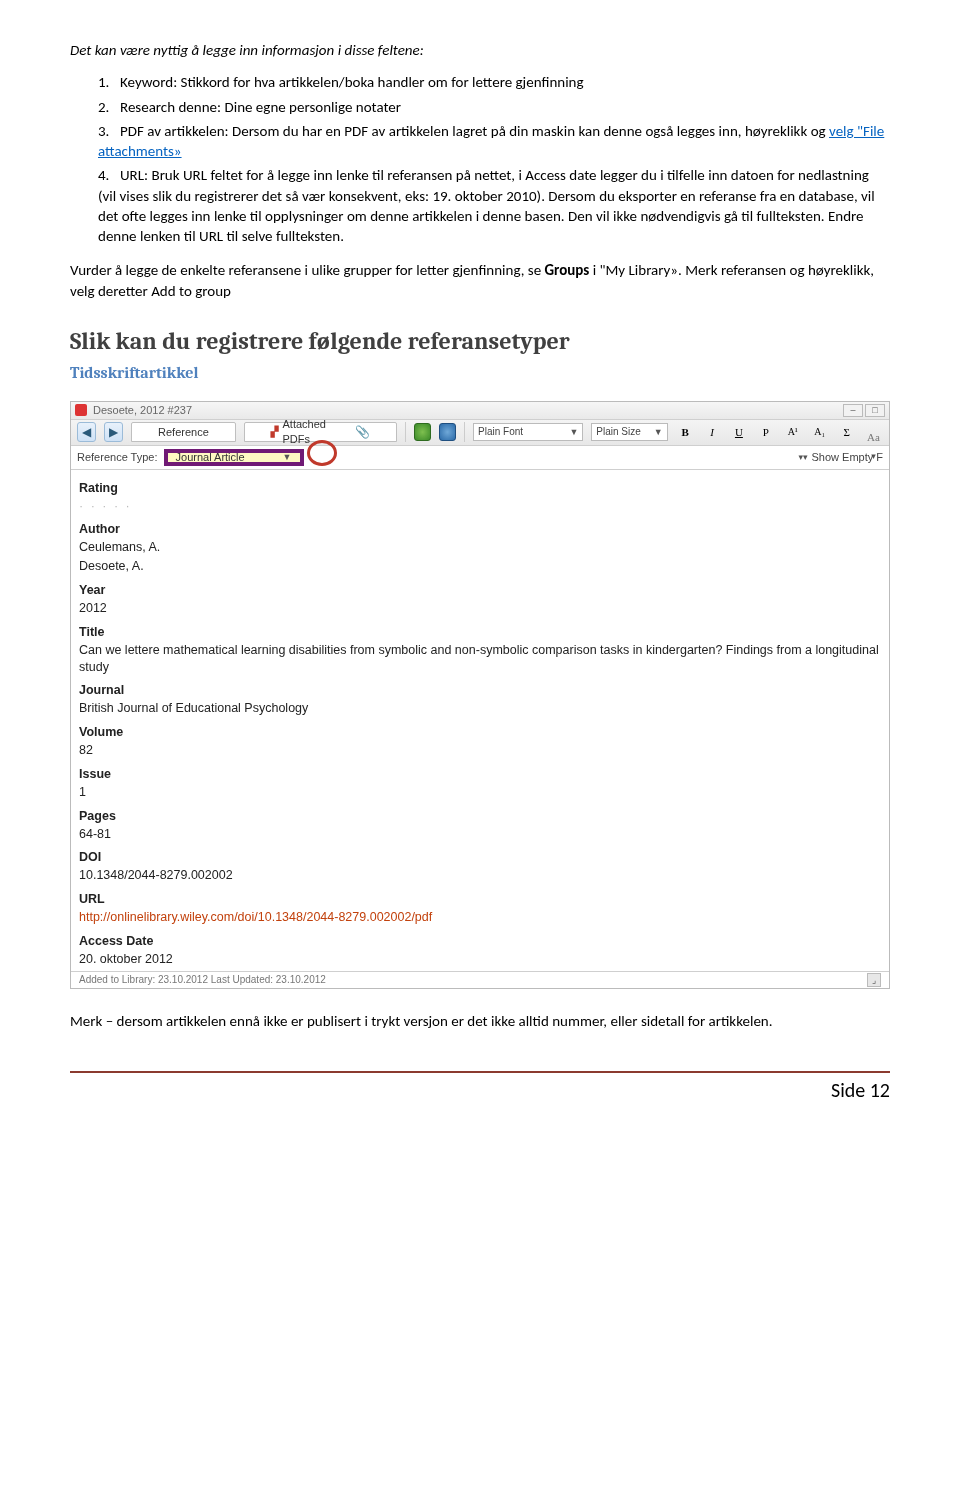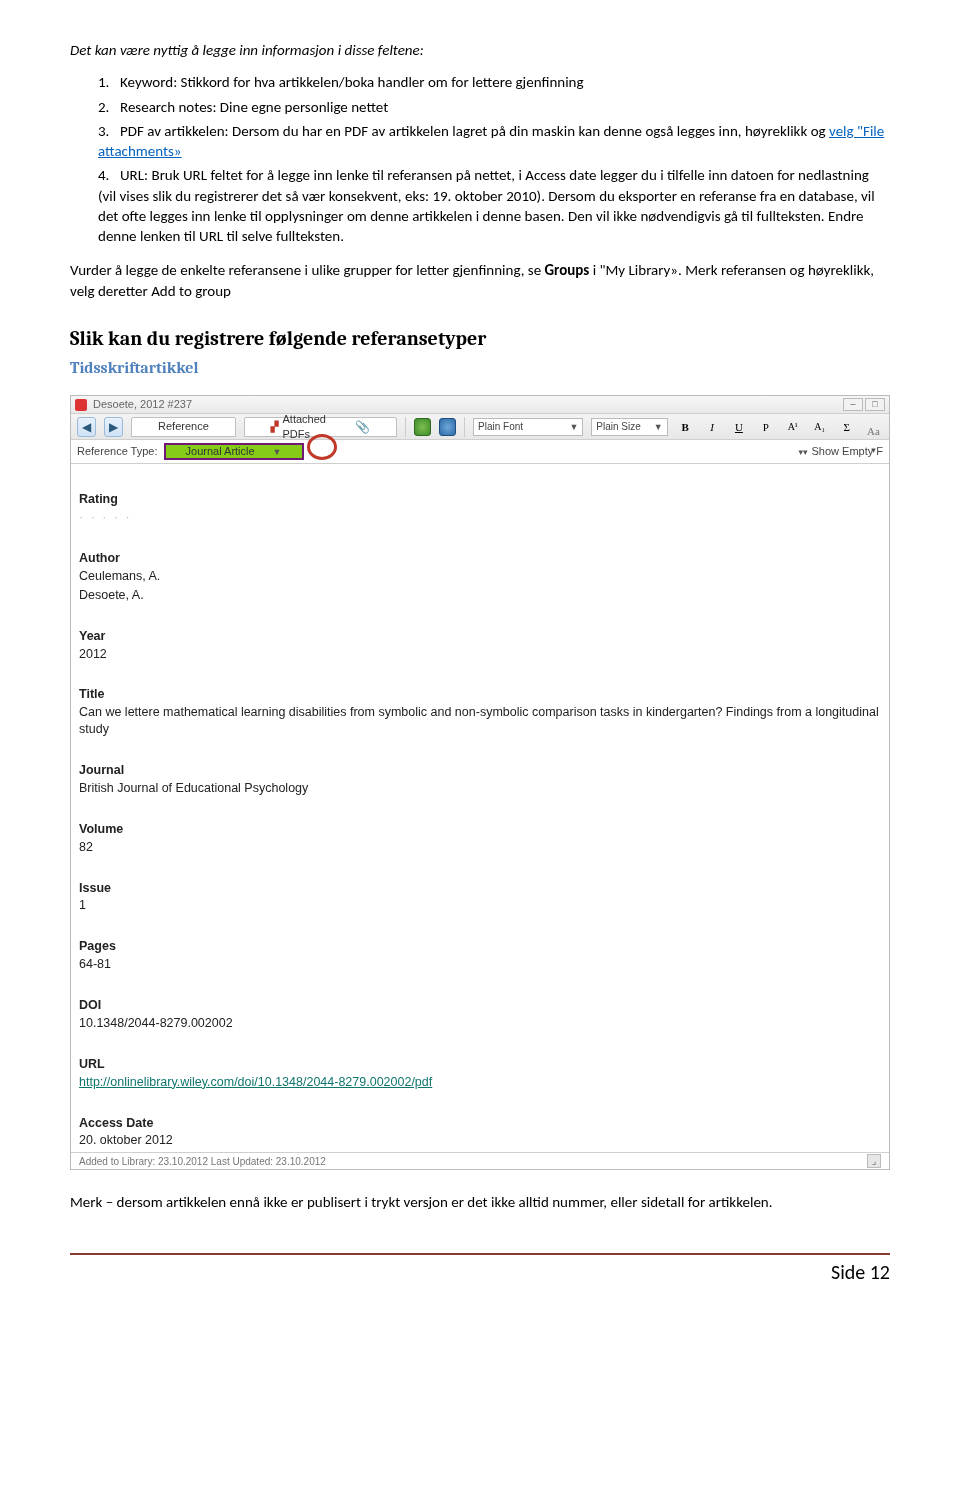--- a/index.html
+++ b/index.html
@@ -16,22 +16,22 @@
   .italic { font-style: italic; }
   .body-text { margin-bottom: 12px; }
   ol.num-list { list-style: none; margin: 0 0 14px 28px; }
   ol.num-list li { margin-bottom: 4px; }
   ol.num-list li .num { display: inline-block; width: 22px; }
   .underline-link { color: #0563c1; text-decoration: underline; }
   .bold { font-weight: bold; }
 
   .heading-h2 {
     font-family: Cambria, Georgia, serif;
-    color: #000000;
-    font-size: 20px;
+    color: #404040;
+    font-size: 24px;
     font-weight: bold;
     margin: 24px 0 6px 0;
   }
   .heading-h3 {
     font-family: Cambria, Georgia, serif;
     color: #4f81bd;
     font-size: 16px;
     font-weight: bold;
     margin: 6px 0 16px 0;
   }
@@ -107,36 +107,36 @@
   .fmt-aa { color: #777; margin-top: 9px; }
 
   .en-typebar {
     display: flex; align-items: center; height: 24px;
     border-bottom: 1px solid #cfcfcf;
     padding: 0 6px; gap: 6px; font-size: 11px;
     position: relative;
   }
   .en-typebar .lbl { color: #444; }
   .en-typebar .dd {
-    width: 140px; height: 17px; border: 2px solid #701a75; background: #84cc16;
-    padding: 0 20px; display: flex; align-items: center; justify-content: space-between;
+    width: 140px; height: 17px; border: 4px solid #701a75; background: #fef9c3;
+    padding: 0 8px; display: flex; align-items: center; justify-content: space-between;
     color: #333;
   }
   .circle-mark {
     position: absolute; left: 236px; top: -6px;
     width: 30px; height: 26px; border: 3px solid #c0392b; border-radius: 50%;
     pointer-events: none;
   }
   .en-typebar .show-empty { margin-left: auto; display: flex; align-items: center; gap: 4px; color: #444;}
   .chev { font-size: 9px; color: #555; }
 
   .en-fields { padding: 4px 8px 2px 8px; font-size: 12.5px; color: #222; }
-  .fld-label { font-weight: bold; margin-top: 23px; }
+  .fld-label { font-weight: bold; margin-top: 6px; }
   .fld-value { padding: 1px 0; }
-  .fld-link { color: #0f766e; text-decoration: underline; }
+  .fld-link { color: #c2410c; }
 
   .en-footer {
     border-top: 1px solid #cfcfcf;
     padding: 1px 8px; font-size: 10px; color: #777;
     display: flex; justify-content: space-between; align-items: center;
   }
   .en-footer .scroll-right {
     width: 14px; height: 14px; background: #e7e7e7; border: 1px solid #bbb;
     font-size: 9px; text-align: center; line-height: 12px; color: #666;
   }
@@ -153,21 +153,21 @@
 </head>
 <body>
 
 <p class="body-text italic">Det kan være nyttig å legge inn informasjon i disse feltene:</p>
 
 <ol class="num-list">
   <li>
     <span class="num">1.</span><span>Keyword: Stikkord for hva artikkelen/boka handler om for lettere gjenfinning</span>
   </li>
   <li>
-    <span class="num">2.</span><span>Research notes: Dine egne personlige nettet</span>
+    <span class="num">2.</span><span>Research denne: Dine egne personlige notater</span>
   </li>
   <li>
     <span class="num">3.</span><span>PDF av artikkelen: Dersom du har en PDF av artikkelen lagret på din maskin kan denne også legges inn, høyreklikk og </span><span class="underline-link">velg "File attachments»</span>
   </li>
   <li>
     <span class="num">4.</span><span>URL: Bruk URL feltet for å legge inn lenke til referansen på nettet, i Access date legger du i tilfelle inn datoen for nedlastning (vil vises slik du registrerer det så vær konsekvent, eks: 19. oktober 2010). Dersom du eksporter en referanse fra en database, vil det ofte legges inn lenke til opplysninger om denne artikkelen i denne basen. Den vil ikke nødvendigvis gå til fullteksten. Endre denne lenken til URL til selve fullteksten.</span>
   </li>
 </ol>
 
 <p class="body-text">

